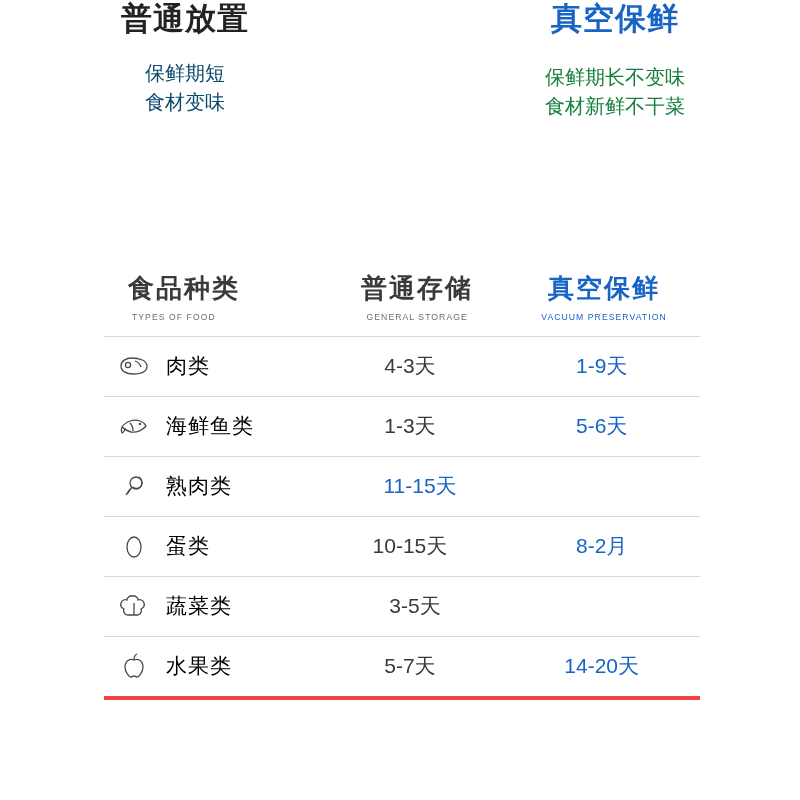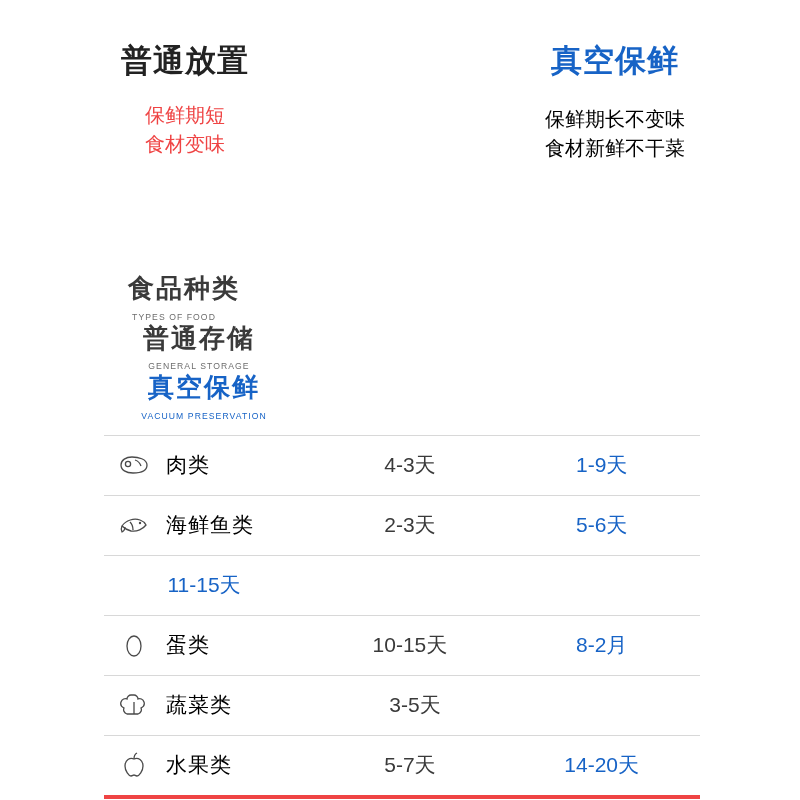--- a/index.html
+++ b/index.html
@@ -16,21 +16,20 @@
   }
   .page {
     position: relative;
     width: 800px;
     height: 800px;
   }
 
   
   .top {
     display: flex;
-    padding-top: 42px;
   }
   .top-col {
     flex: 1;
     text-align: center;
   }
   .top-col.left { padding-right: 40px; }
   .top-col.right { padding-left: 20px; }
 
   .top-title {
     font-size: 31px;
@@ -40,36 +39,35 @@
   }
   .top-title.dark { color: #222222; }
   .top-title.blue { color: #1763c6; }
 
   .top-sub {
     margin-top: 22px;
     font-size: 20px;
     line-height: 1.45;
     font-weight: normal;
   }
-  .top-sub.dark { color: #ef4444; }
-  .top-sub.blue { color: #000000; margin-top: 26px; }
+  .top-sub.dark { color: #0c4a6e; }
+  .top-sub.blue { color: #15803d; margin-top: 26px; }
   .top-sub span { display: block; }
 
   
   .table {
     position: absolute;
     top: 272px;
     left: 104px;
     width: 596px;
   }
   .thead {
     display: flex;
     align-items: flex-start;
     padding-bottom: 14px;
-    flex-direction: column;
   }
   .th {
     text-align: center;
   }
   .th.c0 { width: 206px; text-align: left; padding-left: 24px; }
   .th.c1 { width: 190px; }
   .th.c2 { width: 200px; }
 
   .th-cn {
     font-size: 26px;
@@ -191,25 +189,36 @@
         <div class="food-icon">
           <svg width="34" height="24" viewBox="0 0 34 24" fill="none" stroke="#4a4a4a" stroke-width="1.3">
             <path d="M5 13c4-6 12-8 18-6 3 1 5 3 6 5-3 4-9 7-15 6-4-1-7-3-9-5z"></path>
             <path d="M5 13c-1 2-1 4 0 6 2-1 3-3 3-5"></path>
             <circle cx="23" cy="10" r="1.2" fill="#4a4a4a" stroke="none"></circle>
             <path d="M13 9c2 2 3 5 3 8"></path>
           </svg>
         </div>
         <div class="food-name">海鲜鱼类</div>
       </div>
-      <div class="cell c1">2-3天</div>
+      <div class="cell c1">1-3天</div>
       <div class="cell c2">5-6天</div>
     </div>
 
     <div class="row">
+      <div class="cell c0">
+        <div class="food-icon">
+          <svg width="28" height="28" viewBox="0 0 28 28" fill="none" stroke="#4a4a4a" stroke-width="1.3">
+            <path d="M19 5c3 2 4 6 2 9s-6 3-8 1"></path>
+            <circle cx="16" cy="11" r="6"></circle>
+            <path d="M12 15l-5 7"></path>
+            <path d="M10 17l-4 6"></path>
+          </svg>
+        </div>
+        <div class="food-name">熟肉类</div>
+      </div>
       <div class="cell c2">11-15天</div>
     </div>
 
     <div class="row">
       <div class="cell c0">
         <div class="food-icon">
           <svg width="22" height="28" viewBox="0 0 22 28" fill="none" stroke="#4a4a4a" stroke-width="1.3">
             <ellipse cx="11" cy="15" rx="7" ry="10"></ellipse>
           </svg>
         </div>

